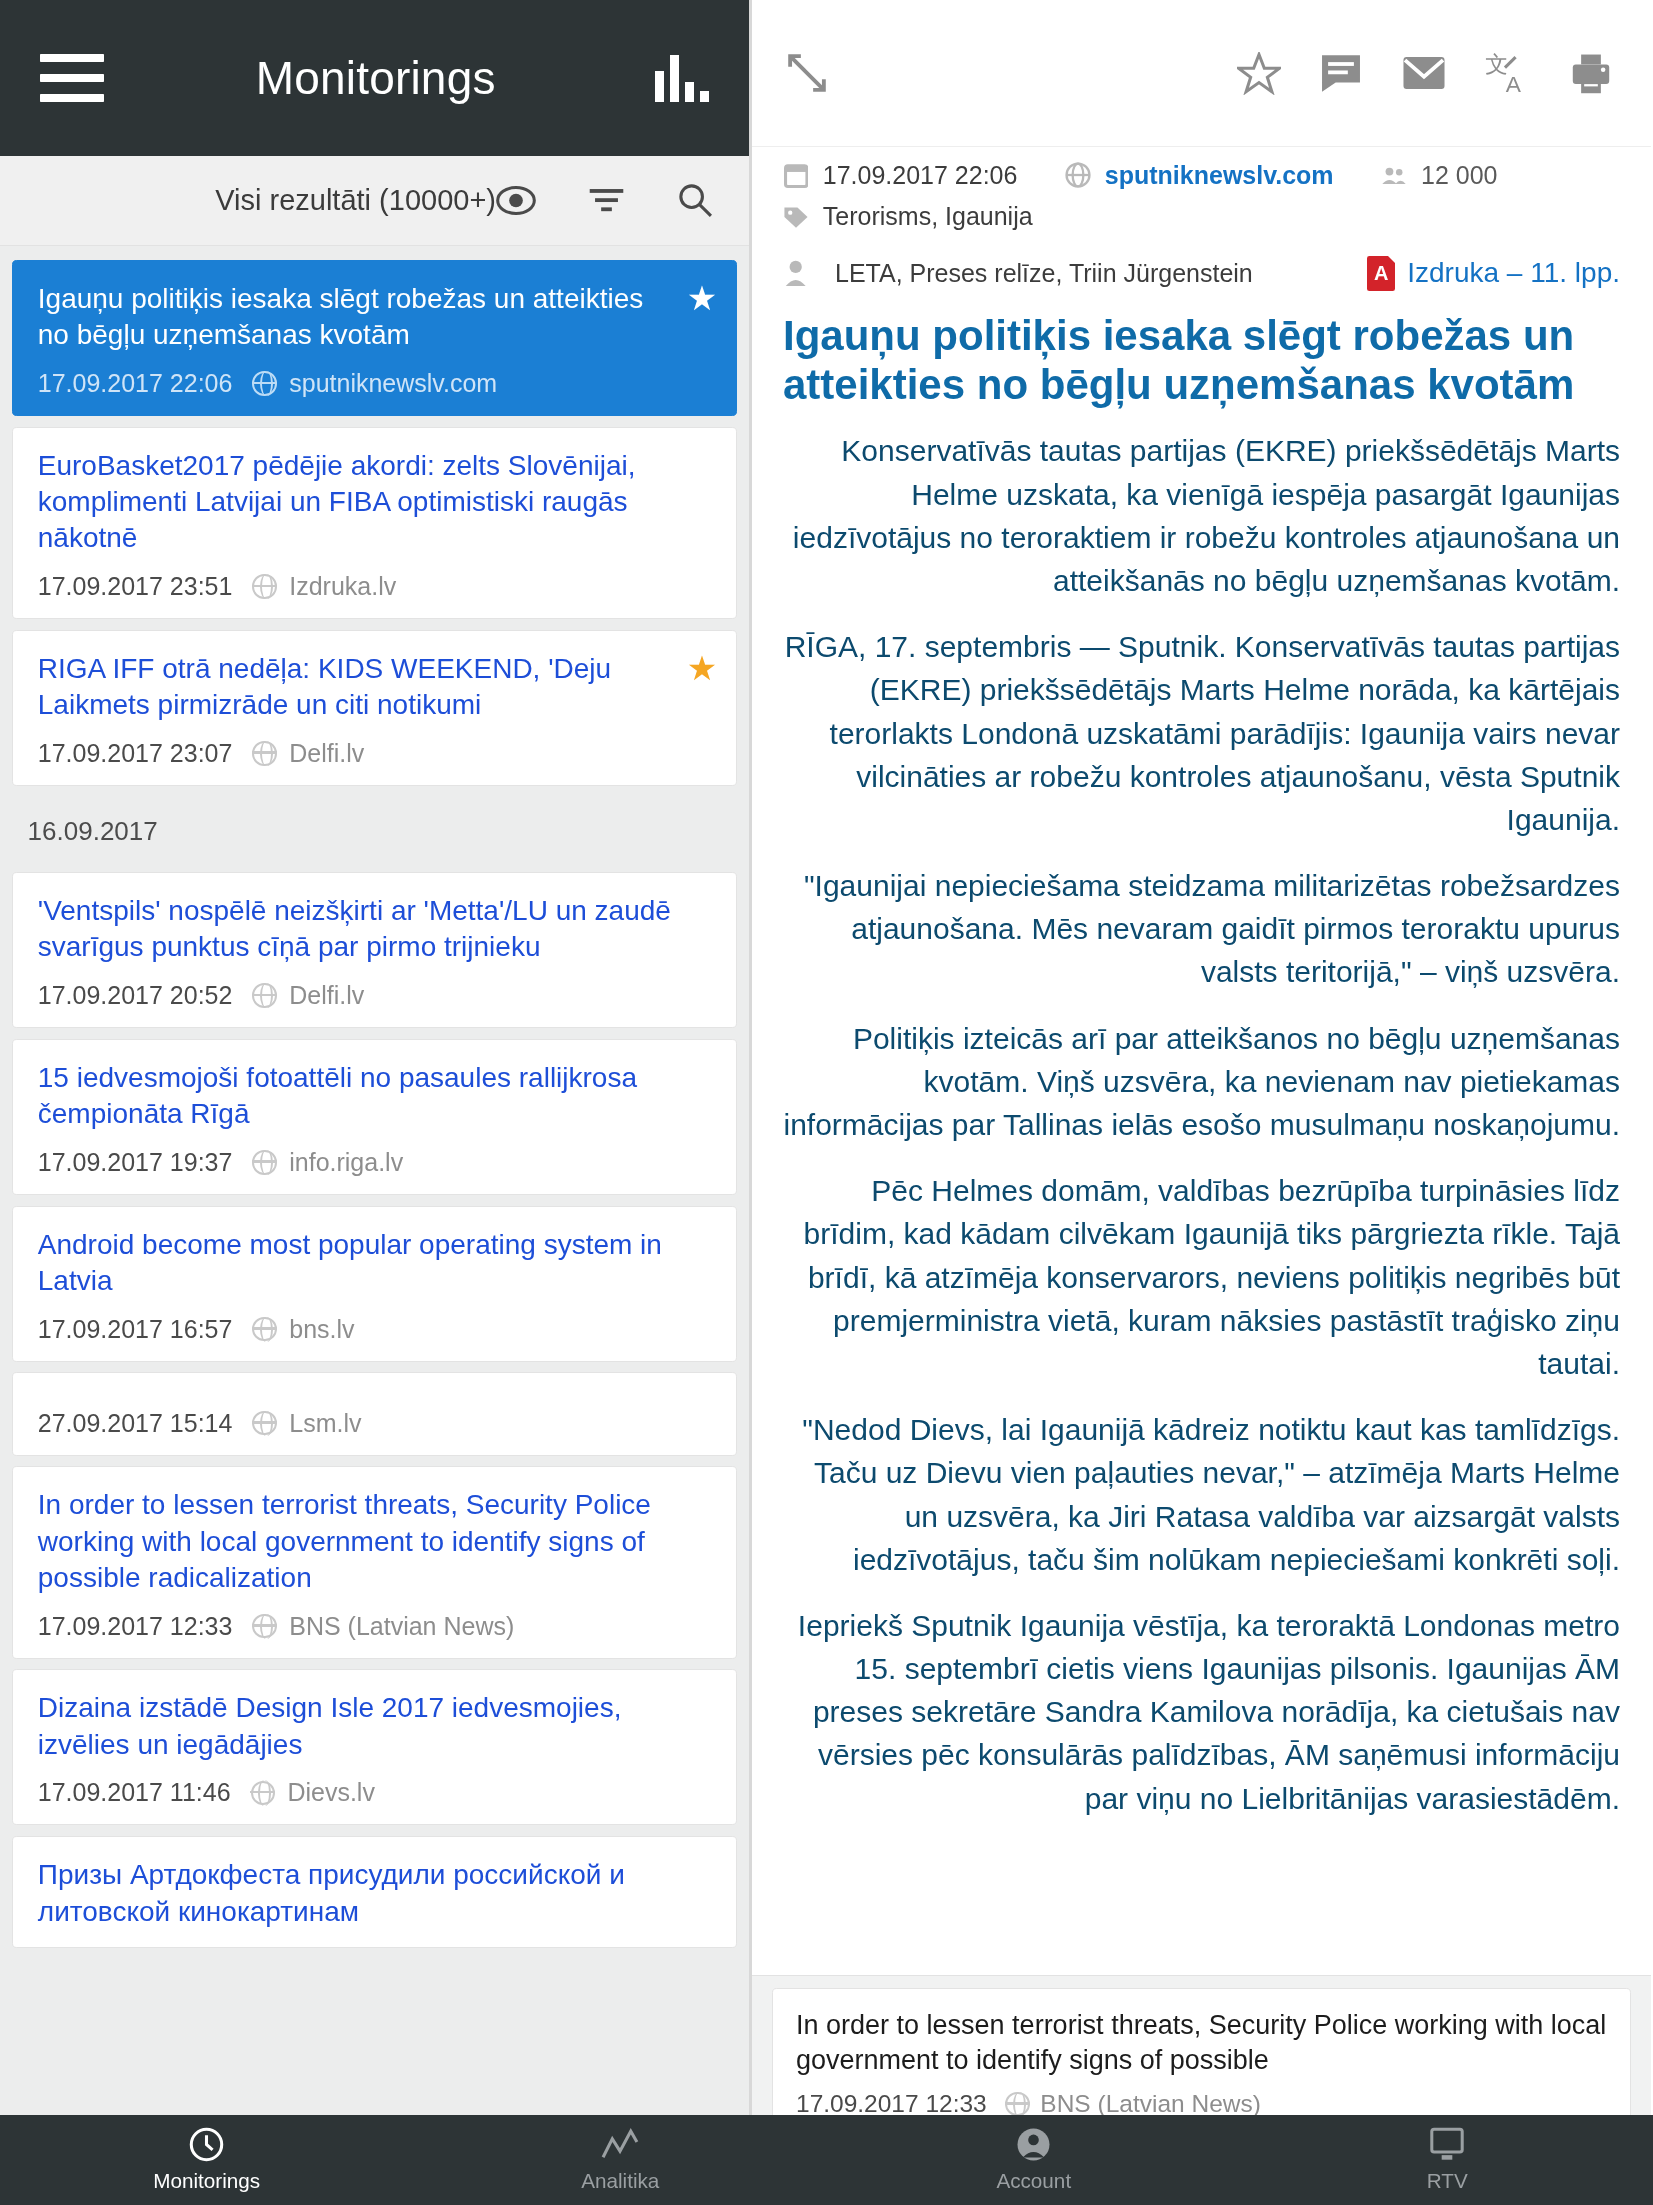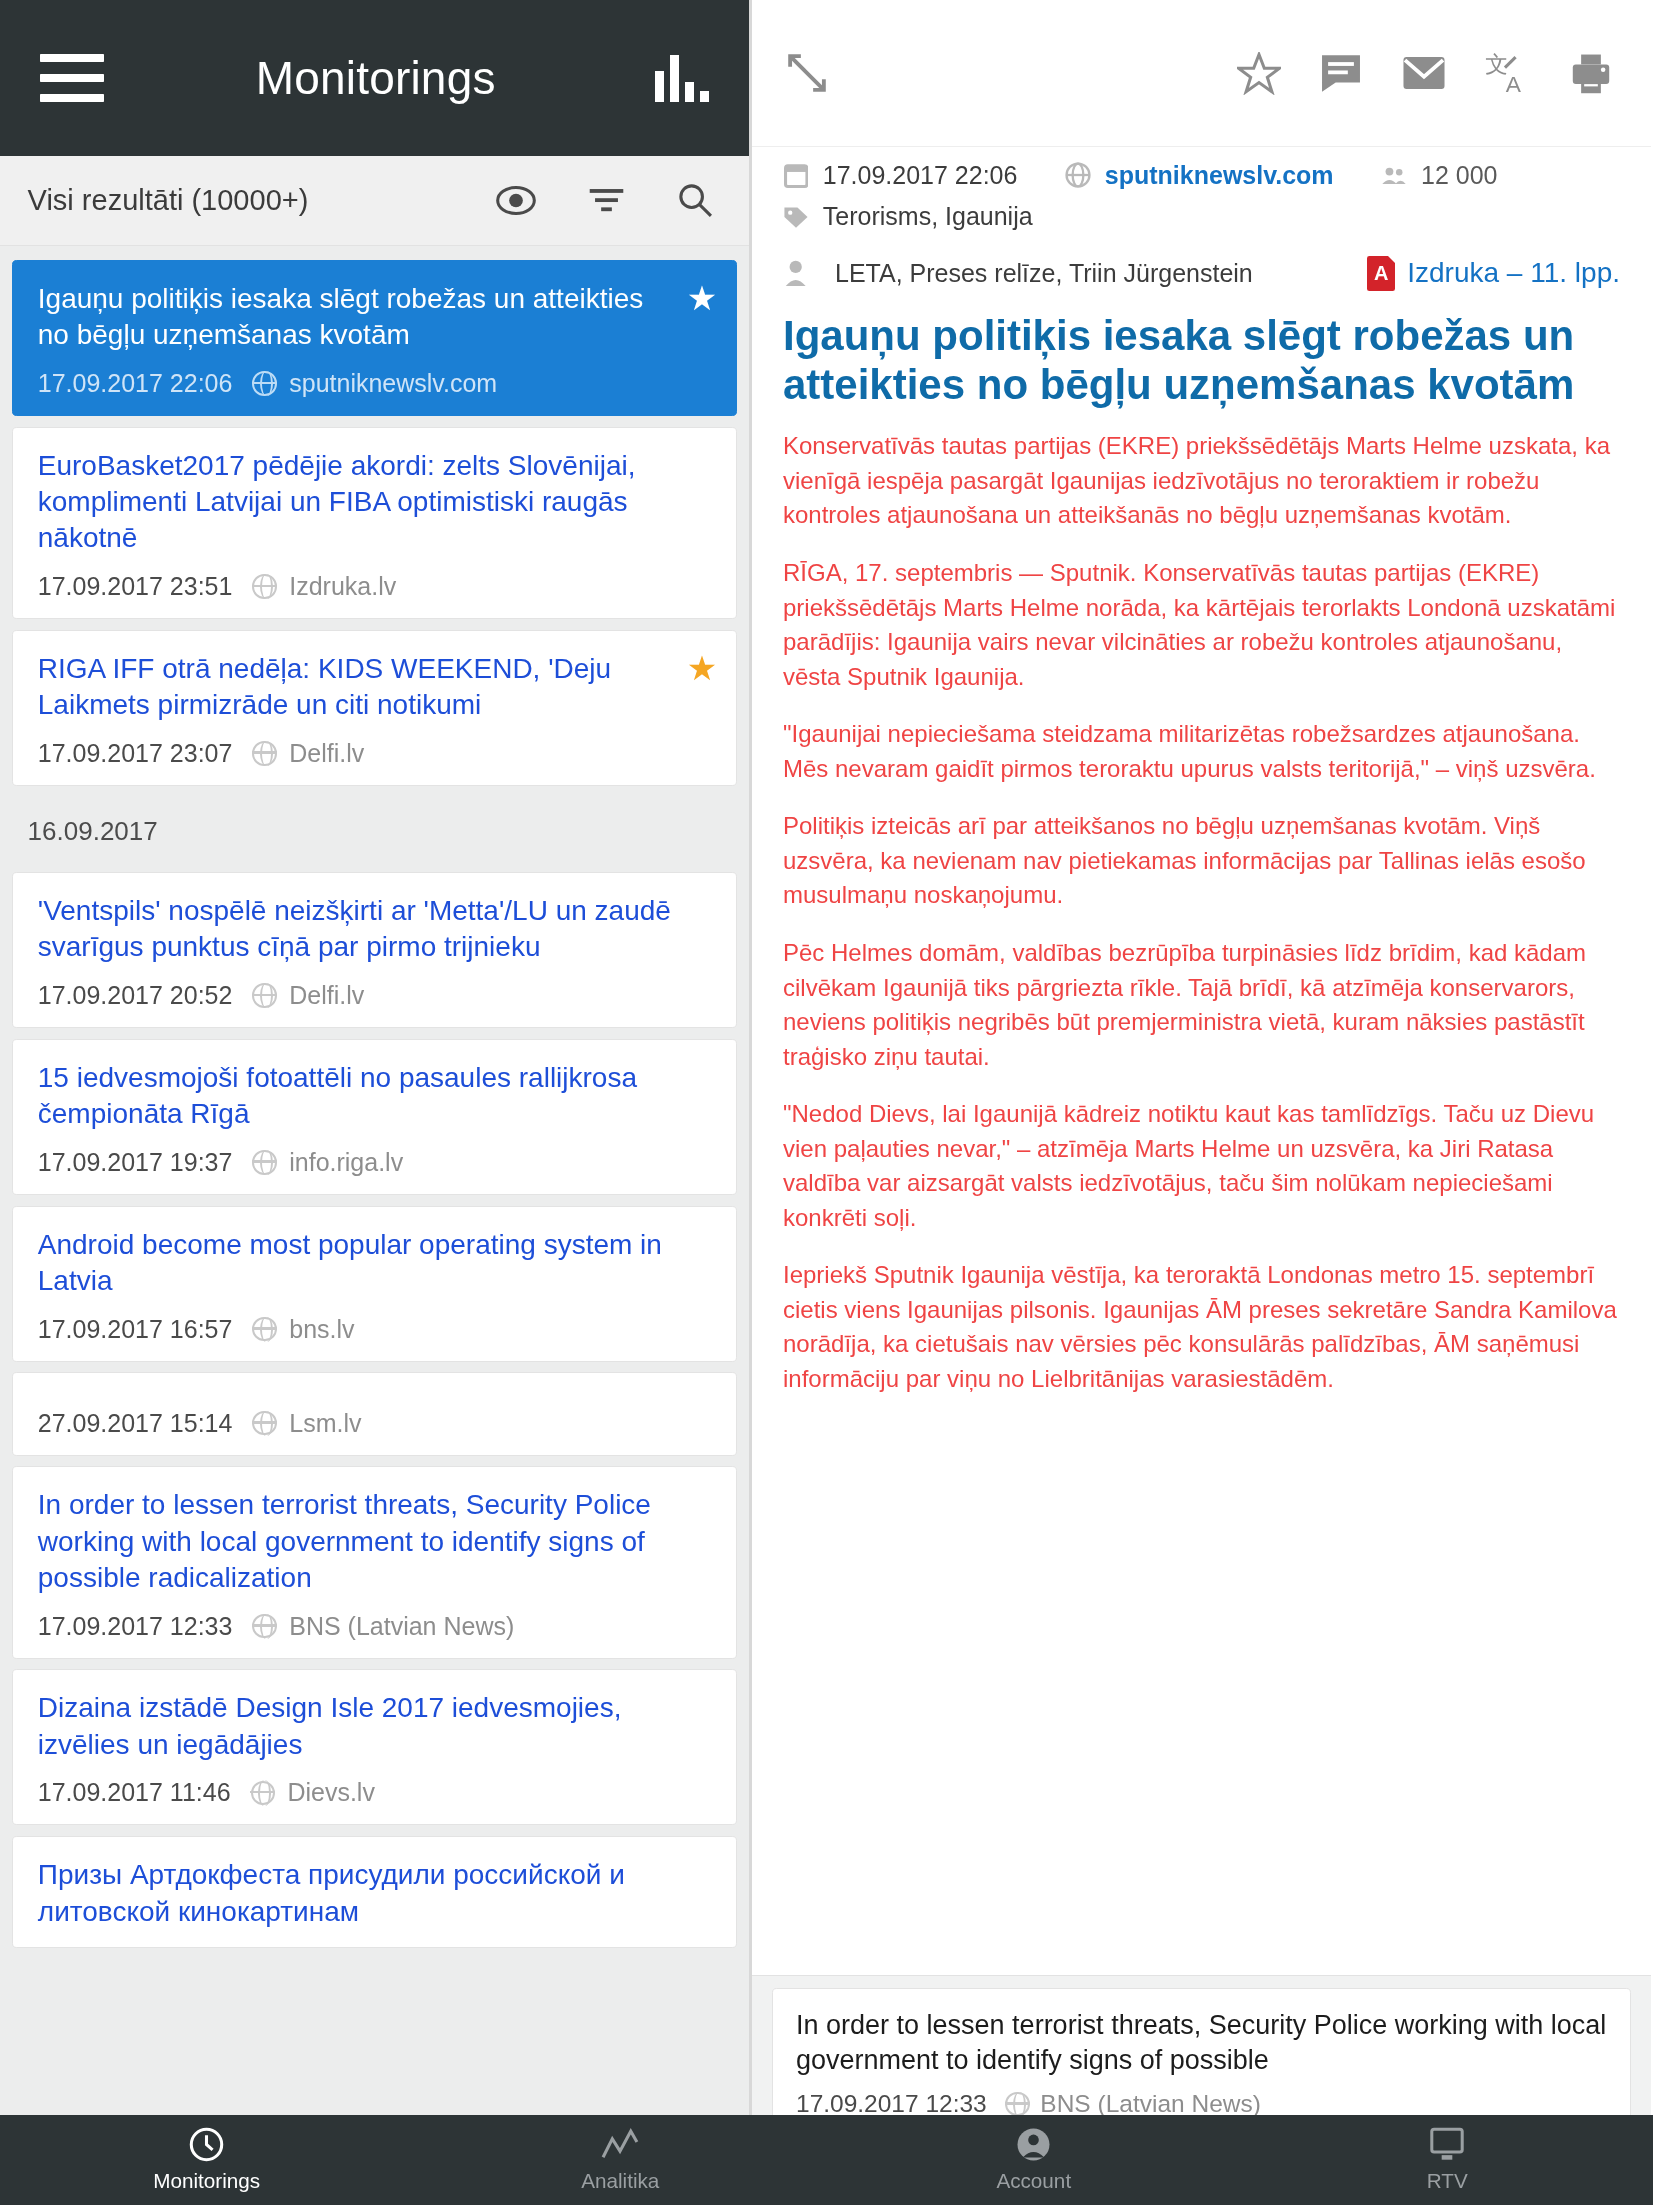--- a/index.html
+++ b/index.html
@@ -38,20 +38,21 @@
   .bars-icon i:nth-child(2){height:47px;}
   .bars-icon i:nth-child(3){height:20px;}
   .bars-icon i:nth-child(4){height:10.7px;}
 
   .filterbar {
     height: 90px; background: #f0f0f0;
     display: flex; align-items: center;
     padding: 0 35px 0 27.6px;
     border-bottom: 1.5px solid #e2e2e2;
     flex: 0 0 auto;
+    text-align: right;
   }
   .filterbar .label { font-size: 29px; color: #3b3b3b; flex: 1; }
   .filterbar .icons { display:flex; align-items:center; gap: 52px; }
   .icon-btn { cursor: pointer; display: flex; align-items:center; justify-content:center; }
 
   .list-scroll {
     flex: 1 1 auto; overflow: hidden;
     background: #eceded;
     padding: 0 0 0 0;
   }
@@ -155,22 +156,23 @@
 
   .article {
     flex: 1 1 auto; overflow: hidden;
     padding: 6.1px 31px 0 31px;
   }
   .a-title {
     font-size: 42px; line-height: 1.16; font-weight: 700;
     color: #0f6ba8; margin: 10.7px 0 20px 0;
   }
   .a-p {
-    font-size: 24px; line-height: 1.44; color: #ef4444;
+    font-size: 30px; line-height: 1.44; color: #0c4a6e;
     margin-bottom: 23px;
+    text-align: right;
   }
 
   .related {
     flex: 0 0 auto; background:#f1f2f2;
     border-top: 1.5px solid #e2e2e2;
     padding: 12.3px 20px 0 20px;
     height: 230px; overflow: hidden;
   }
   .rel-card {
     background:#fff; border:1.5px solid #e3e3e3; border-radius:4.6px;

